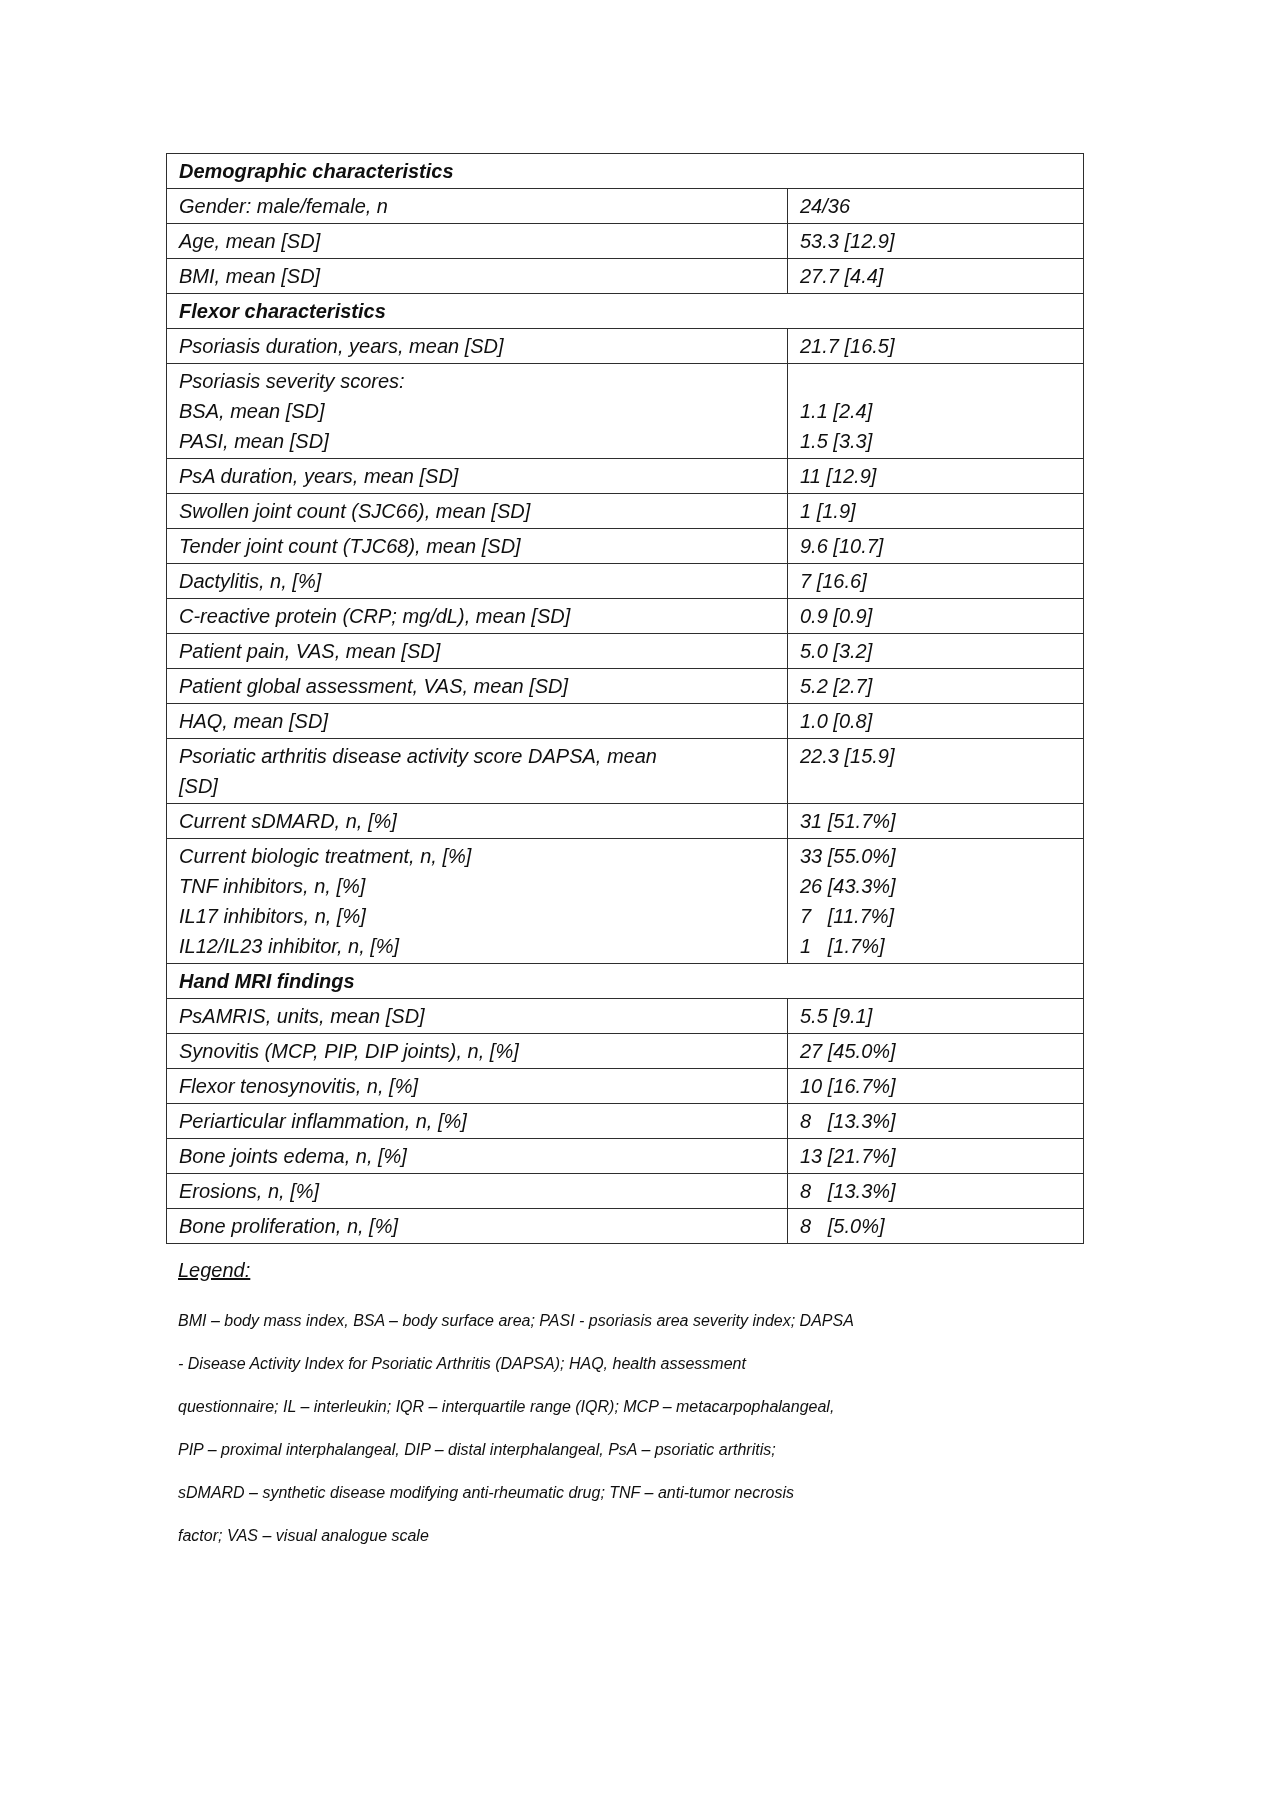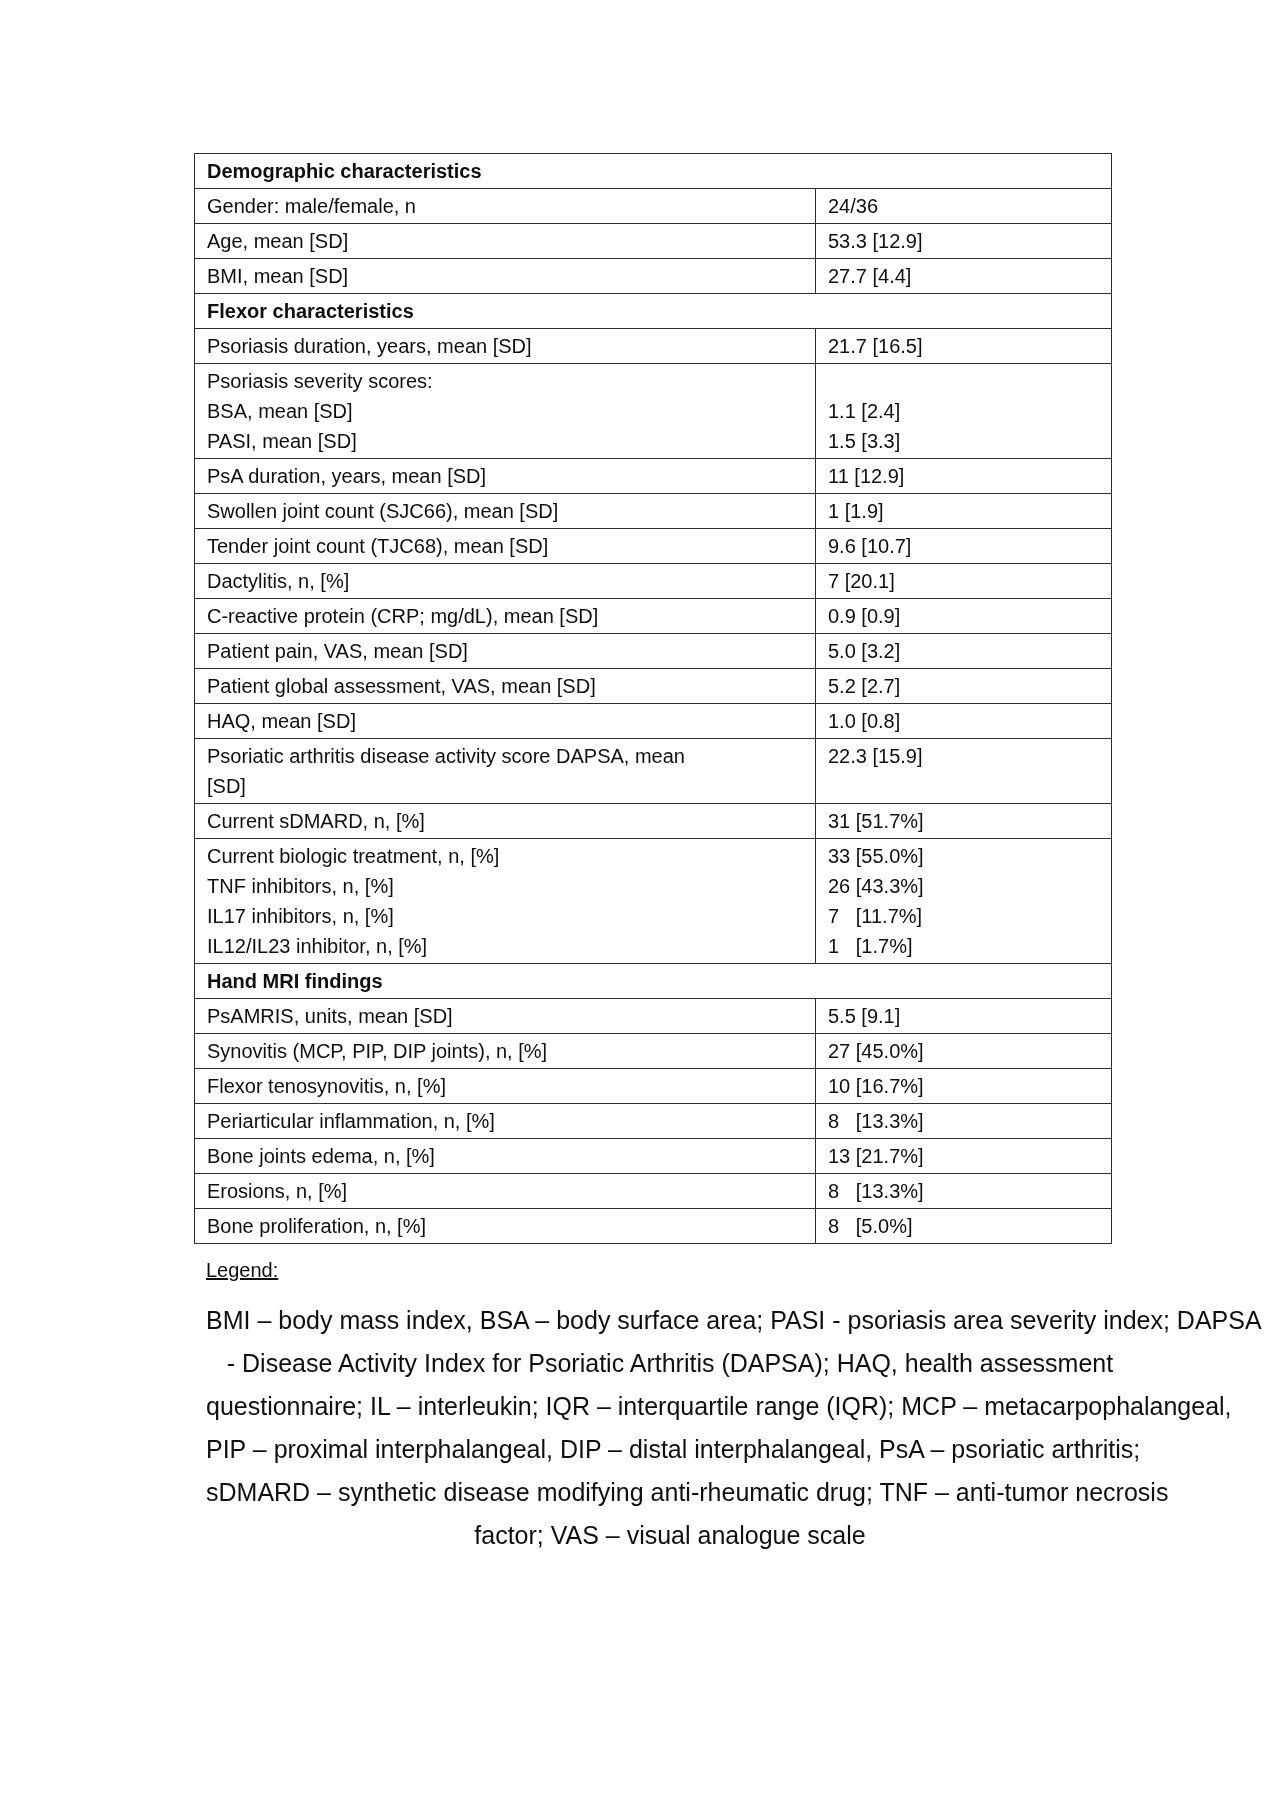--- a/index.html
+++ b/index.html
@@ -9,23 +9,24 @@
   }
   body {
     position: relative;
     width: 1280px;
     height: 1813px;
     font-family: "Liberation Sans", sans-serif;
     color: #0f0f0f;
   }
   .doc {
     position: absolute;
-    left: 194px;
+    left: 166px;
     top: 153px;
     width: 940px;
+    font-style: italic;
   }
   table.char-table {
     border-collapse: collapse;
     table-layout: fixed;
     width: 917px;
     font-size: 20px;
   }
   col.c1 { width: 621px; }
   col.c2 { width: 296px; }
   td {
@@ -40,24 +41,23 @@
   .legend-title {
     margin: 11px 0 0 12px;
     font-size: 20px;
     line-height: 30px;
     text-decoration: underline;
   }
   .legend-para {
     margin: 14px 0 0 12px;
   }
   .legend-line {
-    font-size: 25px;
+    font-size: 16px;
     line-height: 43px;
     white-space: pre;
-    text-align: center;
   }
 </style>
 </head>
 <body>
 
 <div class="doc">
   <table class="char-table">
     <colgroup>
         <col class="c1">
         <col class="c2">
@@ -100,21 +100,21 @@
         <tr>
           <td class="label">Swollen joint count (SJC66), mean [SD]</td>
           <td class="value">1 [1.9]</td>
         </tr>
         <tr>
           <td class="label">Tender joint count (TJC68), mean [SD]</td>
           <td class="value">9.6 [10.7]</td>
         </tr>
         <tr>
           <td class="label">Dactylitis, n, [%]</td>
-          <td class="value">7 [20.1]</td>
+          <td class="value">7 [16.6]</td>
         </tr>
         <tr>
           <td class="label">C-reactive protein (CRP; mg/dL), mean [SD]</td>
           <td class="value">0.9 [0.9]</td>
         </tr>
         <tr>
           <td class="label">Patient pain, VAS, mean [SD]</td>
           <td class="value">5.0 [3.2]</td>
         </tr>
         <tr>

